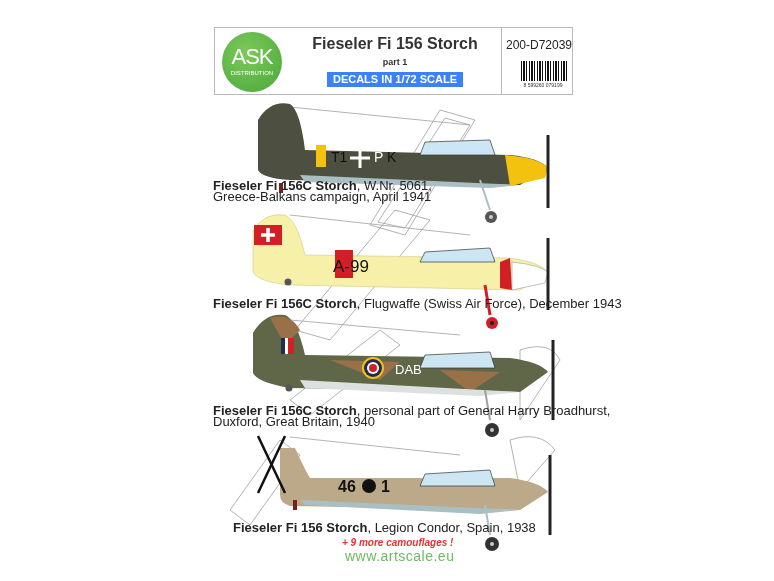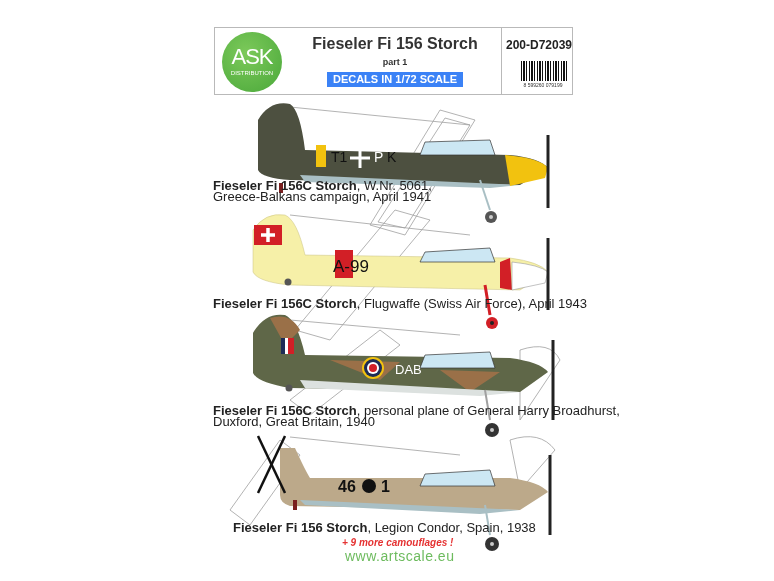--- a/index.html
+++ b/index.html
@@ -5,21 +5,21 @@
   html, body { margin: 0; padding: 0; background: #ffffff; }
   body { width: 774px; height: 581px; position: relative; overflow: hidden; font-family: "Liberation Sans", sans-serif; }
   .header { position: absolute; left: 214px; top: 27px; width: 359px; height: 68px; border: 1px solid #b9b9b9; box-sizing: border-box; background: #fff; }
   .logo { position: absolute; left: 7px; top: 4px; width: 60px; height: 60px; border-radius: 50%; background: radial-gradient(circle at 40% 35%, #7cc95a, #4aa83a); }
   .logo-main { position: absolute; left: 0; width: 100%; top: 12px; text-align: center; color: #fff; font-weight: normal; font-size: 22px; letter-spacing: -1px; }
   .logo-sub { position: absolute; left: 0; width: 100%; top: 38px; text-align: center; color: #fff; font-size: 6px; }
   .title { position: absolute; left: 90px; top: 7px; width: 180px; text-align: center; font-weight: bold; font-size: 16px; color: #333; }
   .part { position: absolute; left: 90px; top: 29px; width: 180px; text-align: center; font-weight: bold; font-size: 9px; color: #333; }
   .scale-badge { position: absolute; left: 112px; top: 44px; width: 136px; height: 15px; background: #3b82f6; color: #fff; font-weight: bold; font-size: 11px; text-align: center; line-height: 15px; }
   .divider { position: absolute; left: 286px; top: 0; width: 1px; height: 66px; background: #b9b9b9; }
-  .code { position: absolute; left: 290px; top: 10px; width: 68px; text-align: center; font-weight: bold; font-size: 12px; color: #222; }
+  .code { position: absolute; left: 290px; top: 10px; width: 68px; text-align: center; font-weight: normal; font-size: 12px; color: #222; }
   .barcode { position: absolute; left: 306px; top: 33px; width: 48px; height: 20px; background: repeating-linear-gradient(90deg, #111 0 1px, #fff 1px 2px, #111 2px 4px, #fff 4px 5px, #111 5px 6px, #fff 6px 8px); }
   .barcode-num { position: absolute; left: 296px; top: 54px; width: 64px; text-align: center; font-size: 5px; color: #333; }
   .caption { position: absolute; font-size: 13px; color: #222; line-height: 11px; white-space: nowrap; }
   .caption b { font-weight: bold; }
   .more { position: absolute; left: 342px; top: 537px; font-size: 10px; color: #e53232; font-style: italic; font-weight: bold; }
   .web { position: absolute; left: 345px; top: 548px; font-size: 14px; color: #6dbb5e; letter-spacing: 0.5px; }
   svg.plane { position: absolute; left: 0; top: 0; }
 </style>
 </head>
 <body>
@@ -83,21 +83,21 @@
   <path d="M425 252 L490 248 L495 262 L420 262 Z" fill="#cce7f3" stroke="#333" stroke-width="0.7"></path>
   <path d="M500 262 L510 258 L512 290 L500 288 Z" fill="#d21f26"></path>
   <path d="M512 262 Q540 265 548 272 L545 283 L512 290 Z" fill="#fff" stroke="#999" stroke-width="0.6"></path>
   <line x1="548" y1="238" x2="548" y2="310" stroke="#222" stroke-width="3"></line>
   <line x1="485" y1="285" x2="490" y2="315" stroke="#d21f26" stroke-width="3"></line>
   <circle cx="492" cy="323" r="6" fill="#d21f26"></circle>
     <circle cx="492" cy="323" r="2" fill="#222"></circle>
   <circle cx="288" cy="282" r="3.5" fill="#555"></circle>
 </svg>
 <div class="caption" style="left:213px; top:298px;">
-  <b>Fieseler Fi 156C Storch</b><span>, Flugwaffe (Swiss Air Force), April 1943</span>
+  <b>Fieseler Fi 156C Storch</b><span>, Flugwaffe (Swiss Air Force), December 1943</span>
 </div>
 
 <svg class="plane" width="774" height="581">
   <g fill="none" stroke="#a0a0a0" stroke-width="0.8">
     <path d="M290 400 L380 330 L400 345 L310 415 Z"></path>
     <line x1="290" y1="320" x2="460" y2="335"></line>
     <path d="M520 350 Q550 340 560 360 L520 420 Z"></path>
   </g>
   <path d="M253 333 Q265 312 285 315 Q297 320 305 355 L510 358 Q540 362 548 372 L520 392 L290 388 Q258 383 253 373 Z" fill="#5f6748"></path>
   <path d="M270 318 Q290 312 300 330 L285 345 Z M330 360 L400 362 L380 380 Z M440 370 L500 372 L470 392 Z" fill="#9a7048"></path>
@@ -111,21 +111,21 @@
     <circle cx="373" cy="368" r="4" fill="#d21f26"></circle>
   <text x="395" y="374" font-family="Liberation Sans, sans-serif" font-size="13" fill="#fff">DAB</text>
   <path d="M425 355 L490 352 L495 368 L420 368 Z" fill="#cce7f3" stroke="#333" stroke-width="0.7"></path>
   <line x1="553" y1="340" x2="553" y2="420" stroke="#222" stroke-width="3"></line>
   <line x1="485" y1="390" x2="490" y2="420" stroke="#a0a0a0" stroke-width="2"></line>
   <circle cx="492" cy="430" r="7" fill="#333"></circle>
     <circle cx="492" cy="430" r="2" fill="#ccc"></circle>
   <circle cx="289" cy="388" r="3.5" fill="#555"></circle>
 </svg>
 <div class="caption" style="left:213px; top:405px;">
-  <b>Fieseler Fi 156C Storch</b><span>, personal plane of General Harry Broadhurst,</span><br>
+  <b>Fieseler Fi 156C Storch</b><span>, personal part of General Harry Broadhurst,</span><br>
   <span>Duxford, Great Britain, 1940</span>
 </div>
 
 <svg class="plane" width="774" height="581">
   <g fill="none" stroke="#a0a0a0" stroke-width="0.8">
     <path d="M230 510 L280 440 L300 455 L250 525 Z"></path>
     <line x1="290" y1="437" x2="460" y2="455"></line>
     <path d="M510 440 Q540 430 555 450 L520 490 Z"></path>
   </g>
   <path d="M280 448 L295 448 Q305 470 310 478 L510 478 Q540 482 548 492 L520 510 L290 506 Q280 503 280 495 Z" fill="#bca98a"></path>

